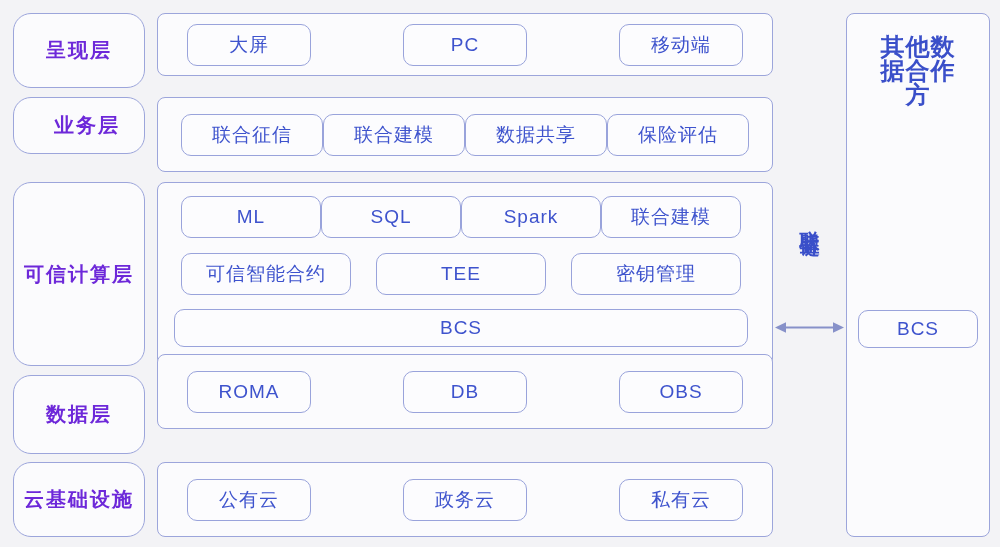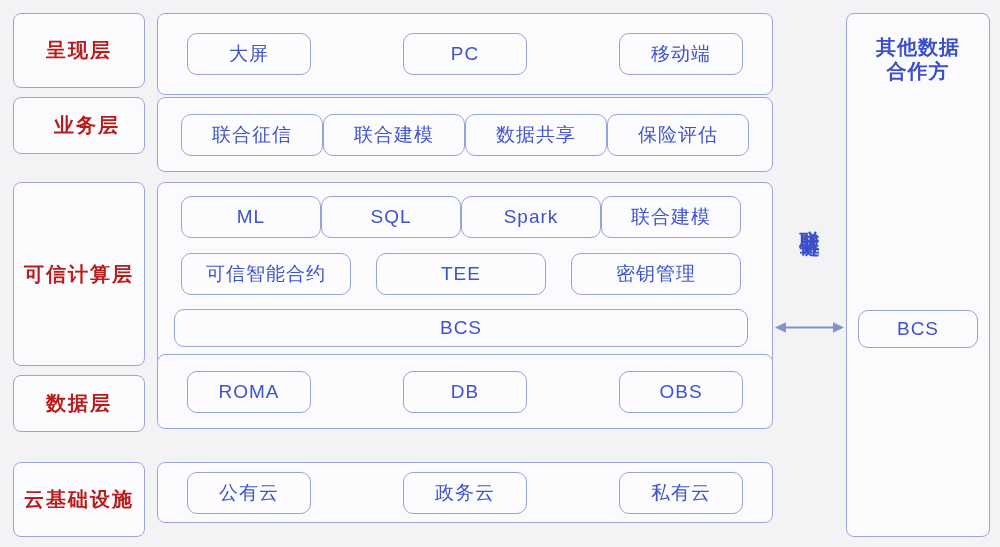--- a/index.html
+++ b/index.html
@@ -12,22 +12,23 @@
   }
   .panel {
     position:absolute;
     background:#FBFBFD;
     border:1px solid #9CA5DB;
     border-radius:8px;
   }
   .label-box {
     left:13px; width:132px;
     display:flex; align-items:center; justify-content:center;
-    color:#b91c1c; font-size:20px; font-weight:600; letter-spacing:2px;
+    color:#6d28d9; font-size:20px; font-weight:600; letter-spacing:2px;
     text-align:center;
+    border-radius:18px;
   }
   .mid { left:157px; width:616px; }
   .row-flex { display:flex; align-items:center; justify-content:space-between; }
   .pad29 { padding:0 29px; }
   .pad23 { padding:0 23px; }
   .pad16 { padding:0 16px; }
   .chip {
     border:1px solid #99A3DB; border-radius:10px; background:#FCFCFE;
     display:flex; align-items:center; justify-content:center;
     color:#3E53CD; font-size:19px; letter-spacing:1px;
@@ -39,43 +40,43 @@
   .grow { flex:1; }
   .trusted-inner {
     display:flex; flex-direction:column; justify-content:space-between;
     padding:13px 8px 18px 0;
   }
   .sub { display:flex; justify-content:space-between; width:100%; }
   .chip-bcs { height:38px; }
   .partner-panel { left:846px; top:13px; width:144px; height:524px; }
   .partner-title {
     margin:21px auto 0 auto; width:94px; text-align:center;
-    color:#3A4FC9; font-size:20px; font-weight:600;
+    color:#3A4FC9; font-size:24px; font-weight:600;
     line-height:24px; letter-spacing:1px;
   }
   .partner-bcs { position:absolute; left:11px; top:296px; width:120px; }
   .chain-label {
     position:absolute; left:797px; top:215px;
     writing-mode:vertical-rl; text-orientation:upright;
     color:#3A4FC9; font-size:20px; font-weight:600; letter-spacing:3px;
   }
   .link-arrow { position:absolute; left:774px; top:319px; width:71px; height:17px; }
 </style>
 </head>
 <body>
 
 <div class="stage">
 
   <div class="panel label-box" style="top:13px;height:75px;">呈现层</div>
   <div class="panel label-box" style="top:97px;height:57px;padding-left:16px;">业务层</div>
   <div class="panel label-box" style="top:182px;height:184px;">可信计算层</div>
-  <div class="panel label-box" style="top:375px;height:57px;">数据层</div>
+  <div class="panel label-box" style="top:375px;height:79px;">数据层</div>
   <div class="panel label-box" style="top:462px;height:75px;">云基础设施</div>
 
-  <div class="panel mid row-flex pad29" style="top:13px;height:82px;">
+  <div class="panel mid row-flex pad29" style="top:13px;height:63px;">
     <div class="chip w124">大屏</div>
     <div class="chip w124">PC</div>
     <div class="chip w124">移动端</div>
   </div>
 
   <div class="panel mid row-flex pad23" style="top:97px;height:75px;">
     <div class="chip w122">联合征信</div>
     <div class="chip w122">联合建模</div>
     <div class="chip w122">数据共享</div>
     <div class="chip w122">保险评估</div>
@@ -97,21 +98,21 @@
       <div class="chip grow chip-bcs">BCS</div>
     </div>
   </div>
 
   <div class="panel mid row-flex pad29" style="top:354px;height:75px;">
     <div class="chip w124">ROMA</div>
     <div class="chip w124">DB</div>
     <div class="chip w124">OBS</div>
   </div>
 
-  <div class="panel mid row-flex pad29" style="top:462px;height:61px;">
+  <div class="panel mid row-flex pad29" style="top:462px;height:75px;">
     <div class="chip w124">公有云</div>
     <div class="chip w124">政务云</div>
     <div class="chip w124">私有云</div>
   </div>
 
   <div class="chain-label">联盟链</div>
 
   <svg class="link-arrow" viewBox="0 0 71 17">
     <line x1="9" y1="8.5" x2="62" y2="8.5" stroke="#8791C9" stroke-width="2"></line>
     <polygon points="1,8.5 12,3.2 12,13.8" fill="#8791C9"></polygon>

